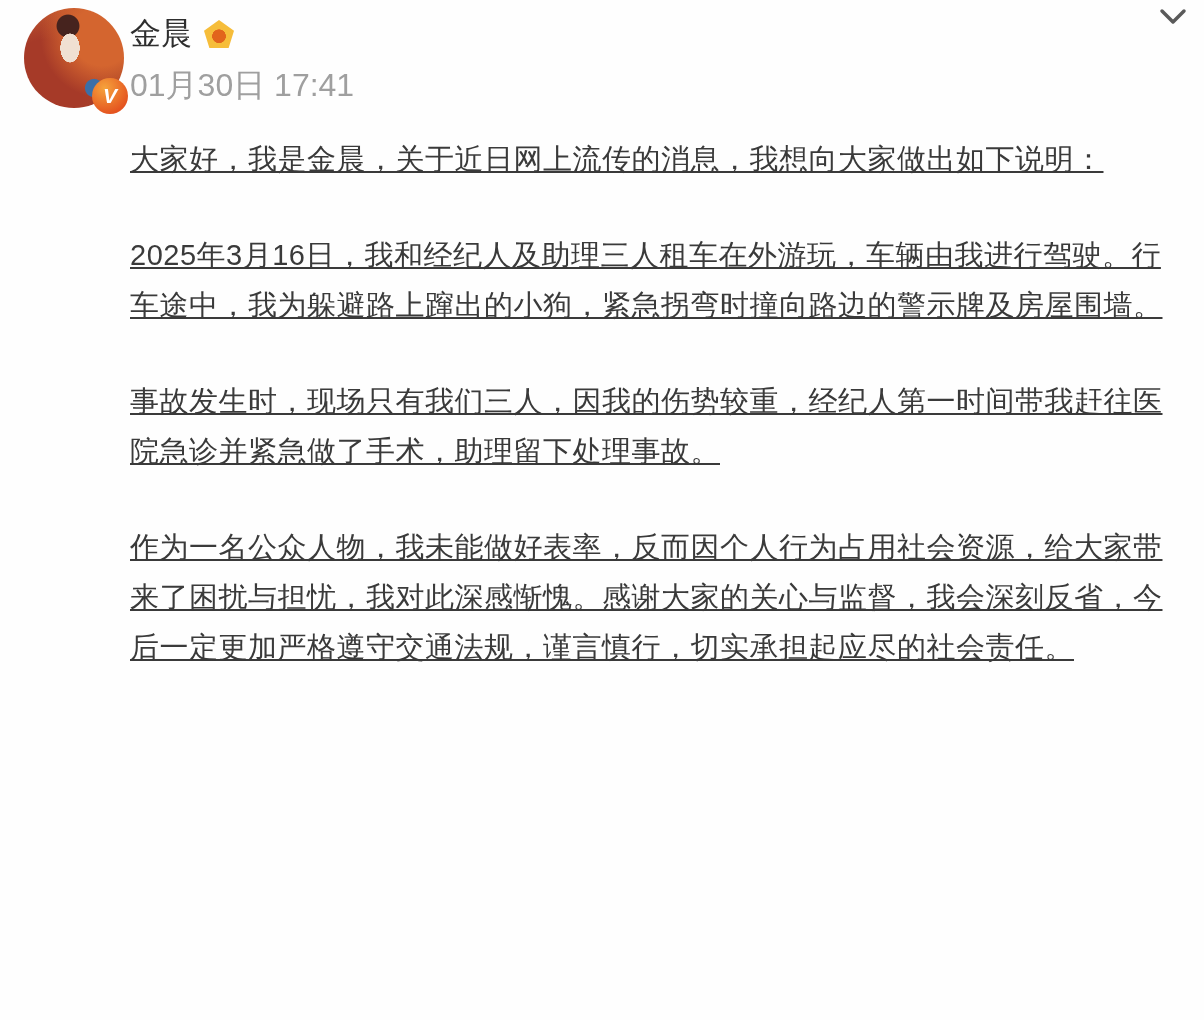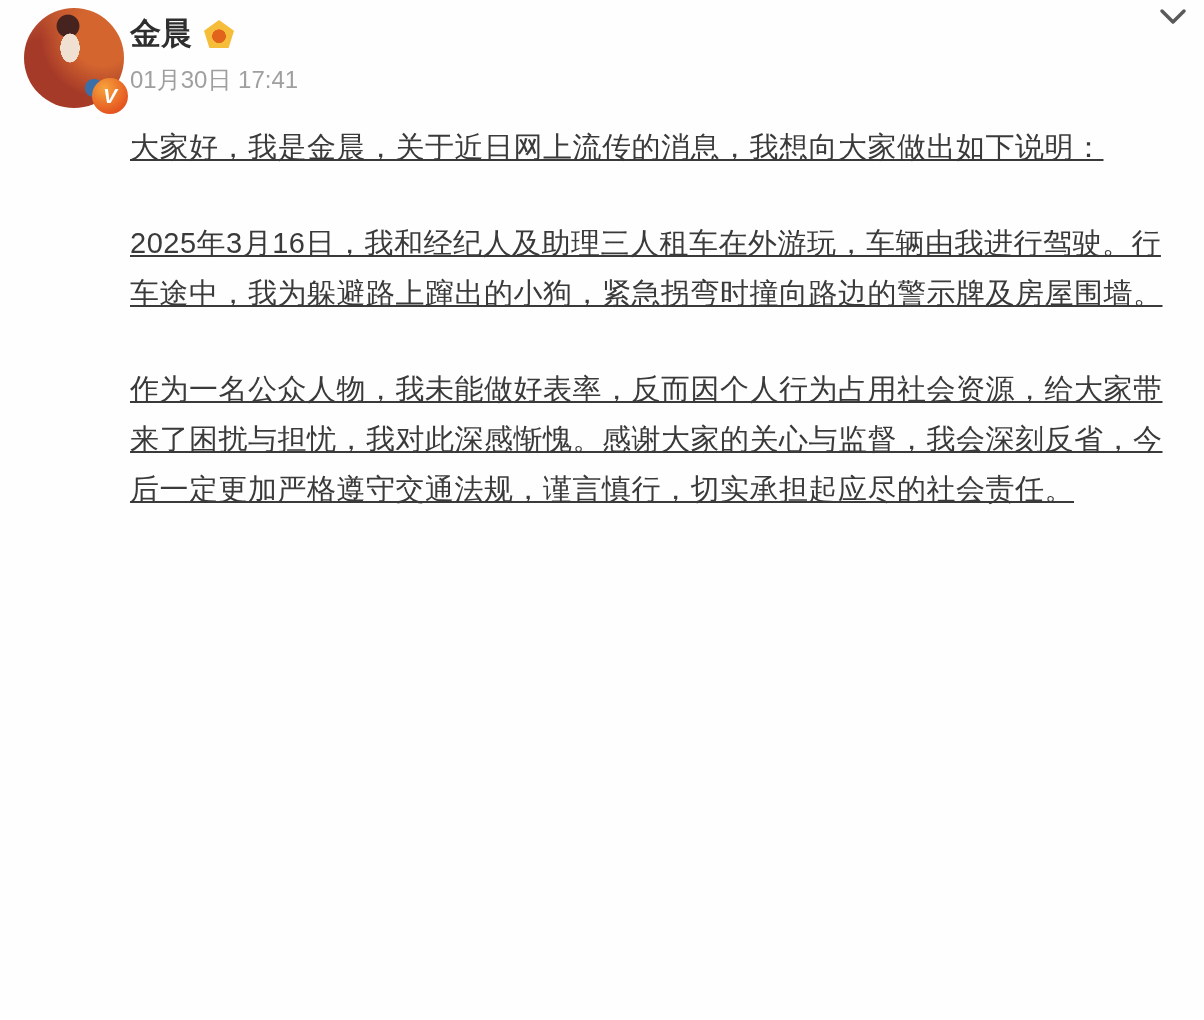--- a/index.html
+++ b/index.html
@@ -70,33 +70,33 @@
     width: 1058px;
   }
   .name-row {
     display: flex;
     align-items: center;
     gap: 12px;
     height: 40px;
   }
   .name {
     font-size: 31px;
-    font-weight: bold;
+    font-weight: normal;
     color: #2e2e2e;
     cursor: pointer;
   }
   .vip-badge {
     width: 30px;
     height: 28px;
     clip-path: polygon(50% 0, 100% 38%, 82% 100%, 18% 100%, 0 38%);
     background: radial-gradient(circle at 50% 58%, #e2641c 0 30%, #f6bd3a 32% 100%);
   }
   .date {
     margin-top: 10px;
-    font-size: 24px;
+    font-size: 32px;
     color: #9f9f9f;
   }
   .body {
     margin-top: 26px;
   }
   .body p {
     margin: 0 0 46px 0;
     font-size: 29px;
     line-height: 50px;
     color: #3a3a3a;
@@ -123,18 +123,19 @@
   <div class="content">
     <div class="name-row">
       <span class="name">金晨</span>
       <span class="vip-badge"></span>
     </div>
     <div class="date">01月30日 17:41</div>
 
     <div class="body">
       <p>大家好，我是金晨，关于近日网上流传的消息，我想向大家做出如下说明：</p>
       <p>2025年3月16日，我和经纪人及助理三人租车在外游玩，车辆由我进行驾驶。行车途中，我为躲避路上蹿出的小狗，紧急拐弯时撞向路边的警示牌及房屋围墙。</p>
+      <p>事故发生时，现场只有我们三人，因我的伤势较重，经纪人第一时间带我赶往医院急诊并紧急做了手术，助理留下处理事故。</p>
       <p>作为一名公众人物，我未能做好表率，反而因个人行为占用社会资源，给大家带来了困扰与担忧，我对此深感惭愧。感谢大家的关心与监督，我会深刻反省，今后一定更加严格遵守交通法规，谨言慎行，切实承担起应尽的社会责任。</p>
 
     </div>
   </div>
 
 </div>
 
 </body></html>

